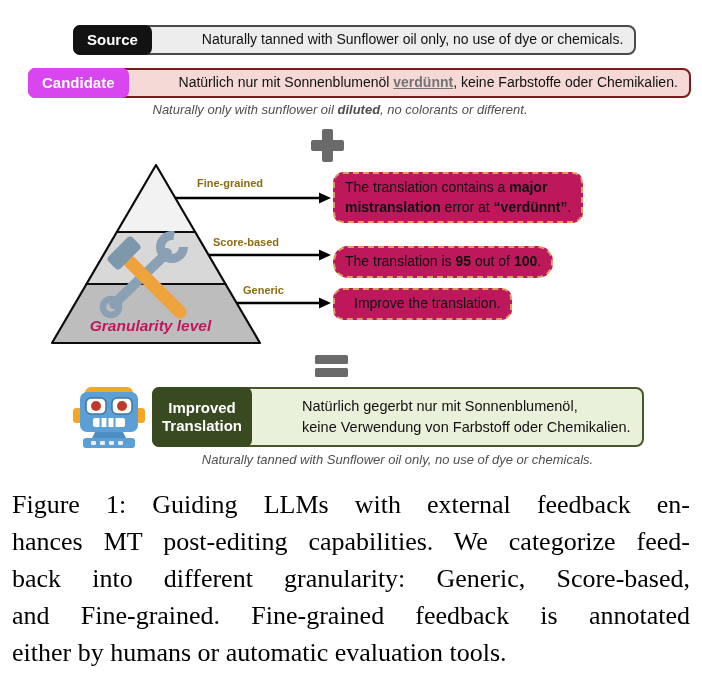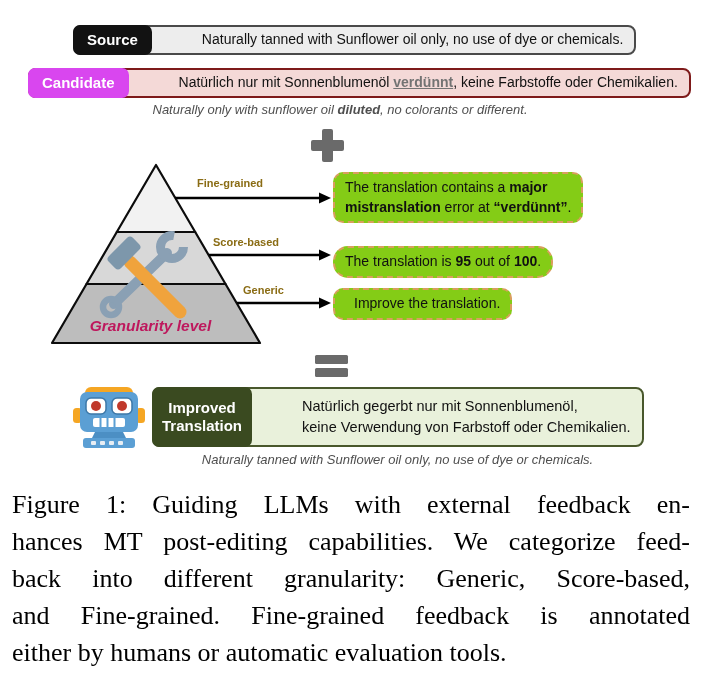--- a/index.html
+++ b/index.html
@@ -24,21 +24,21 @@
   #improved-row .content{font-size:14.5px;line-height:1.45;}
 
   .gloss{position:absolute;color:#4f4f4f;font-style:italic;font-size:13px;white-space:nowrap;text-align:center;}
 
   
   .plabel{position:absolute;color:#8a6c14;font-weight:bold;font-size:11px;white-space:nowrap;}
   .glabel{position:absolute;left:78px;top:317px;width:145px;text-align:center;
           font-weight:bold;font-style:italic;font-size:15.5px;color:#be185d;}
 
   
-  .fb{position:absolute;left:333px;border:2px dashed #d99e5e;background:#84cc16;border-radius:10px;
+  .fb{position:absolute;left:333px;border:2px dashed #d99e5e;background:#be185d;border-radius:10px;
       padding:4px 10px;font-size:14px;line-height:1.4;white-space:nowrap;}
   #fb-0{top:172px;} #fb-1{top:246px;border-radius:15px;} #fb-2{top:288px;}
 
   .u{text-decoration:underline;}
 
   
   .caption{position:absolute;left:12px;top:486px;width:678px;
            font-family:"Liberation Serif",serif;font-size:26px;line-height:37px;color:#000;}
   .cap-line{text-align:justify;text-align-last:justify;}
   .cap-line.last{text-align-last:auto;}

